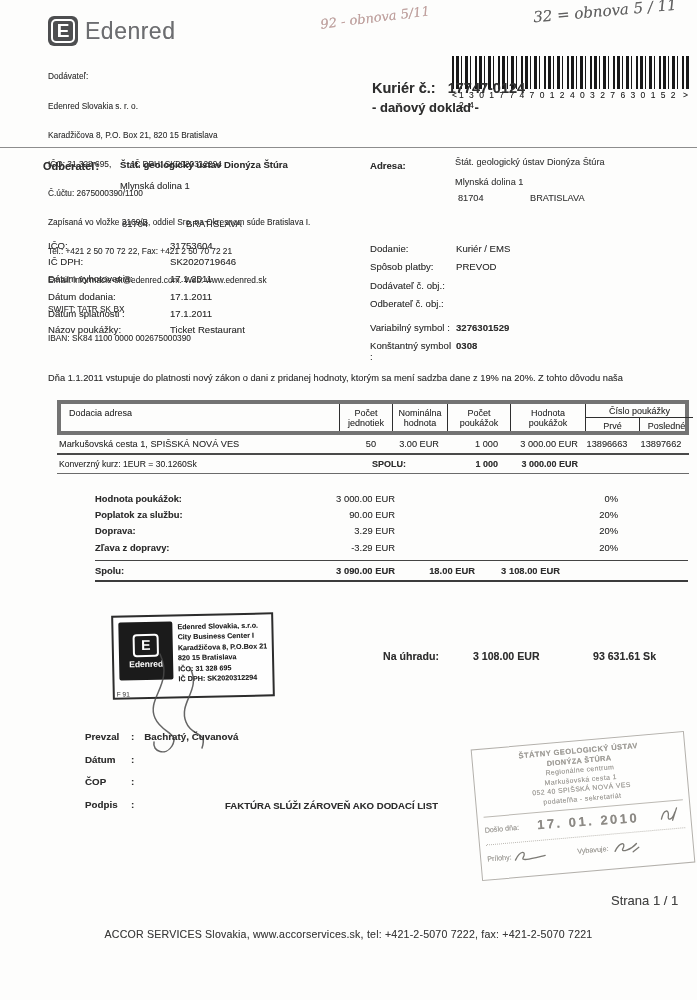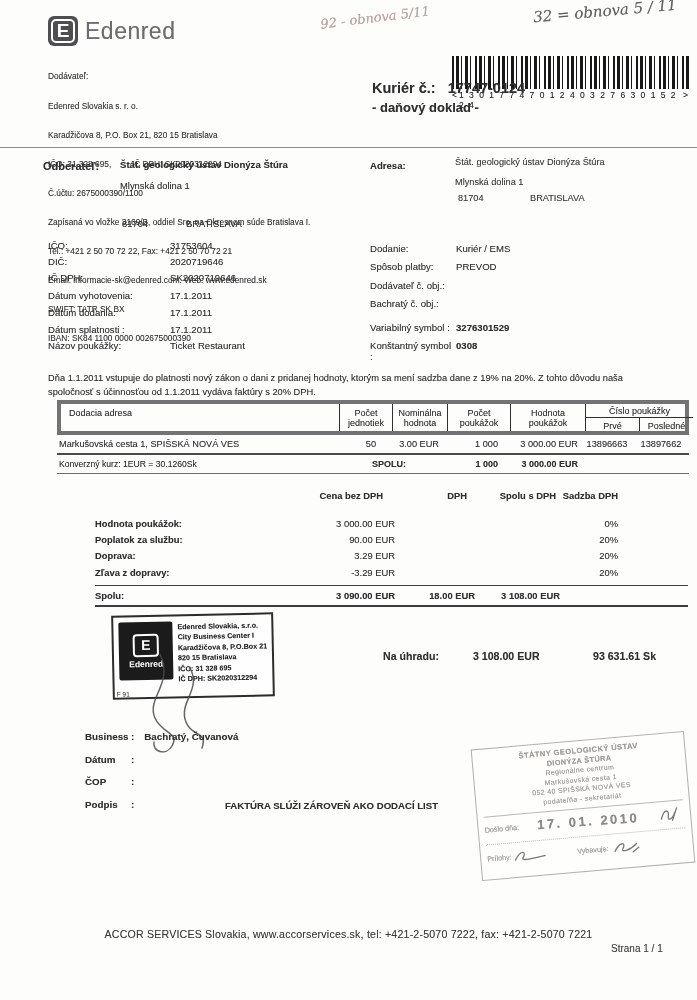--- a/index.html
+++ b/index.html
@@ -127,24 +127,20 @@
   <div class="abs" style="left:455px;top:177px;font-size:9.2px;color:#3b3b3b">Mlynská dolina 1</div>
   <div class="abs" style="left:458px;top:193px;font-size:9.2px;color:#3b3b3b">81704</div>
   <div class="abs" style="left:530px;top:193px;font-size:9.2px;color:#3b3b3b">BRATISLAVA</div>
 
   <div class="abs dleft" style="left:48px;top:240px">
     <div class="drow">
         <span class="dl">IČO:</span>
         <span>31753604</span>
       </div>
     <div class="drow">
-        <span class="dl">DIČ:</span>
-        <span>2020719646</span>
-      </div>
-    <div class="drow">
         <span class="dl">IČ DPH:</span>
         <span>SK2020719646</span>
       </div>
     <div class="drow" style="margin-top:1px">
         <span class="dl">Dátum vyhotovenia:</span>
         <span>17.1.2011</span>
       </div>
     <div class="drow" style="margin-top:1px">
         <span class="dl">Dátum dodania:</span>
         <span>17.1.2011</span>
@@ -166,36 +162,35 @@
       </div>
     <div class="drow">
         <span class="dl">Spôsob platby:</span>
         <span>PREVOD</span>
       </div>
     <div class="drow">
         <span class="dl">Dodávateľ č. obj.:</span>
         <span></span>
       </div>
     <div class="drow">
-        <span class="dl">Bachratý č. obj.:</span>
+        <span class="dl">Odberateľ č. obj.:</span>
         <span></span>
       </div>
     <div class="drow" style="margin-top:5px">
         <span class="dl">Variabilný symbol :</span>
         <span class="b">3276301529</span>
       </div>
     <div class="drow">
         <span class="dl">Konštantný symbol :</span>
         <span class="b">0308</span>
       </div>
   </div>
 
   <div class="abs" style="left:48px;top:372px;width:620px;font-size:9.3px;line-height:13.5px">
     <div>Dňa 1.1.2011 vstupuje do platnosti nový zákon o dani z pridanej hodnoty, ktorým sa mení sadzba dane z 19% na 20%. Z tohto dôvodu naša</div>
-    <div>spoločnosť s účinnosťou od 1.1.2011 vydáva faktúry s 20% DPH.</div>
   </div>
 
   <div class="abs vt" style="left:57px;top:400px;width:632px">
     <div class="vt-head">
       <div class="hc" style="white-space:pre-line">Dodacia adresa</div>
       <div class="hc" style="white-space:pre-line">Počet
 jednotiek</div>
       <div class="hc" style="white-space:pre-line">Nominálna
 hodnota</div>
       <div class="hc" style="white-space:pre-line">Počet
@@ -222,28 +217,20 @@
     <div class="vt-total">
       <div style="font-size:8.6px;padding-left:2px">Konverzný kurz: 1EUR = 30.1260Sk</div>
       <div class="b" style="text-align:center">SPOLU:</div>
       <div class="b tr-r" style="padding-right:8px">1 000</div>
       <div class="b tr-r" style="padding-right:3px">3 000.00 EUR</div>
       <div></div>
     </div>
   </div>
 
   <div class="abs vat" style="left:95px;top:490px;width:593px">
-    <div class="vat-grid vat-head">
-      <div></div>
-      <div style="padding-right:12px">Cena bez DPH</div>
-      <div style="padding-right:8px">DPH</div>
-      <div style="padding-right:4px">Spolu s DPH</div>
-      <div>Sadzba DPH</div>
-      <div></div>
-    </div>
     <div class="vat-grid vat-row">
       <div class="b">Hodnota poukážok:</div>
       <div>3 000.00 EUR</div>
       <div></div>
       <div></div>
       <div>0%</div>
         <div></div>
     </div>
     <div class="vat-grid vat-row">
       <div class="b">Poplatok za službu:</div>
@@ -301,21 +288,21 @@
   </svg>
 
   <div class="abs b" style="left:383px;top:650px;font-size:10.6px">
     <span>Na úhradu:</span>
     <span style="position:absolute;left:90px;white-space:nowrap">3 108.00 EUR</span>
     <span style="position:absolute;left:210px;white-space:nowrap">93 631.61 Sk</span>
   </div>
 
   <div class="abs" style="left:85px;top:731px">
     <div class="ho-row">
-      <span class="hl">Business</span>
+      <span class="hl">Prevzal</span>
         <span>:</span>
       <span class="hv">Bachratý, Čuvanová</span>
     </div>
     <div class="ho-row">
       <span class="hl">Dátum</span>
         <span>:</span>
       <span class="hv"></span>
     </div>
     <div class="ho-row">
       <span class="hl">ČOP</span>
@@ -351,16 +338,16 @@
       <svg width="40" height="18" viewBox="0 0 40 18">
         <path class="scrib-gray" d="M4,12 C10,2 16,4 12,10 C9,14 20,12 34,10"></path>
       </svg>
       <span style="margin-left:26px">Vybavuje:</span>
       <svg width="34" height="22" viewBox="0 0 34 22">
         <path class="scrib-gray" d="M6,14 C12,4 18,6 14,12 C11,16 22,14 28,8 M24,16 L30,12"></path>
       </svg>
     </div>
   </div>
 
-  <div class="abs" style="left:611px;top:943px;font-size:10px;color:#444">Strana 1 / 1</div>
+  <div class="abs" style="left:611px;top:893px;font-size:13px;color:#444">Strana 1 / 1</div>
   <div class="abs footer-line" style="left:0;top:928px">ACCOR SERVICES Slovakia, www.accorservices.sk, tel: +421-2-5070 7222, fax: +421-2-5070 7221</div>
 
 </div>
 
 </body></html>

